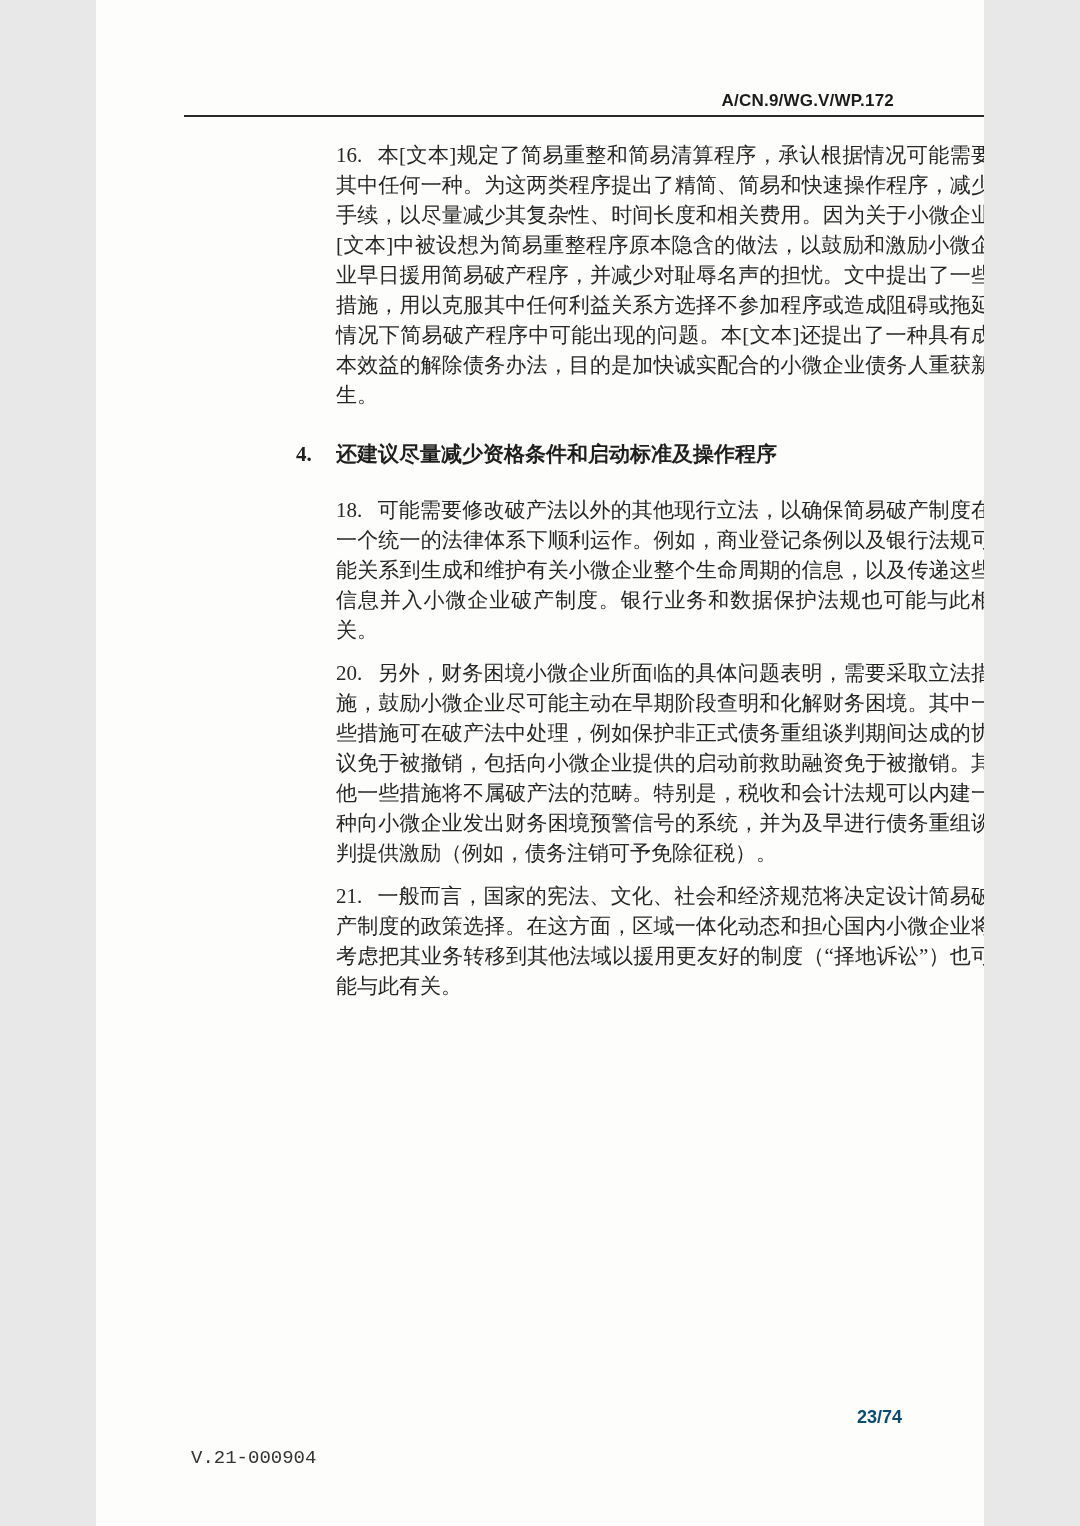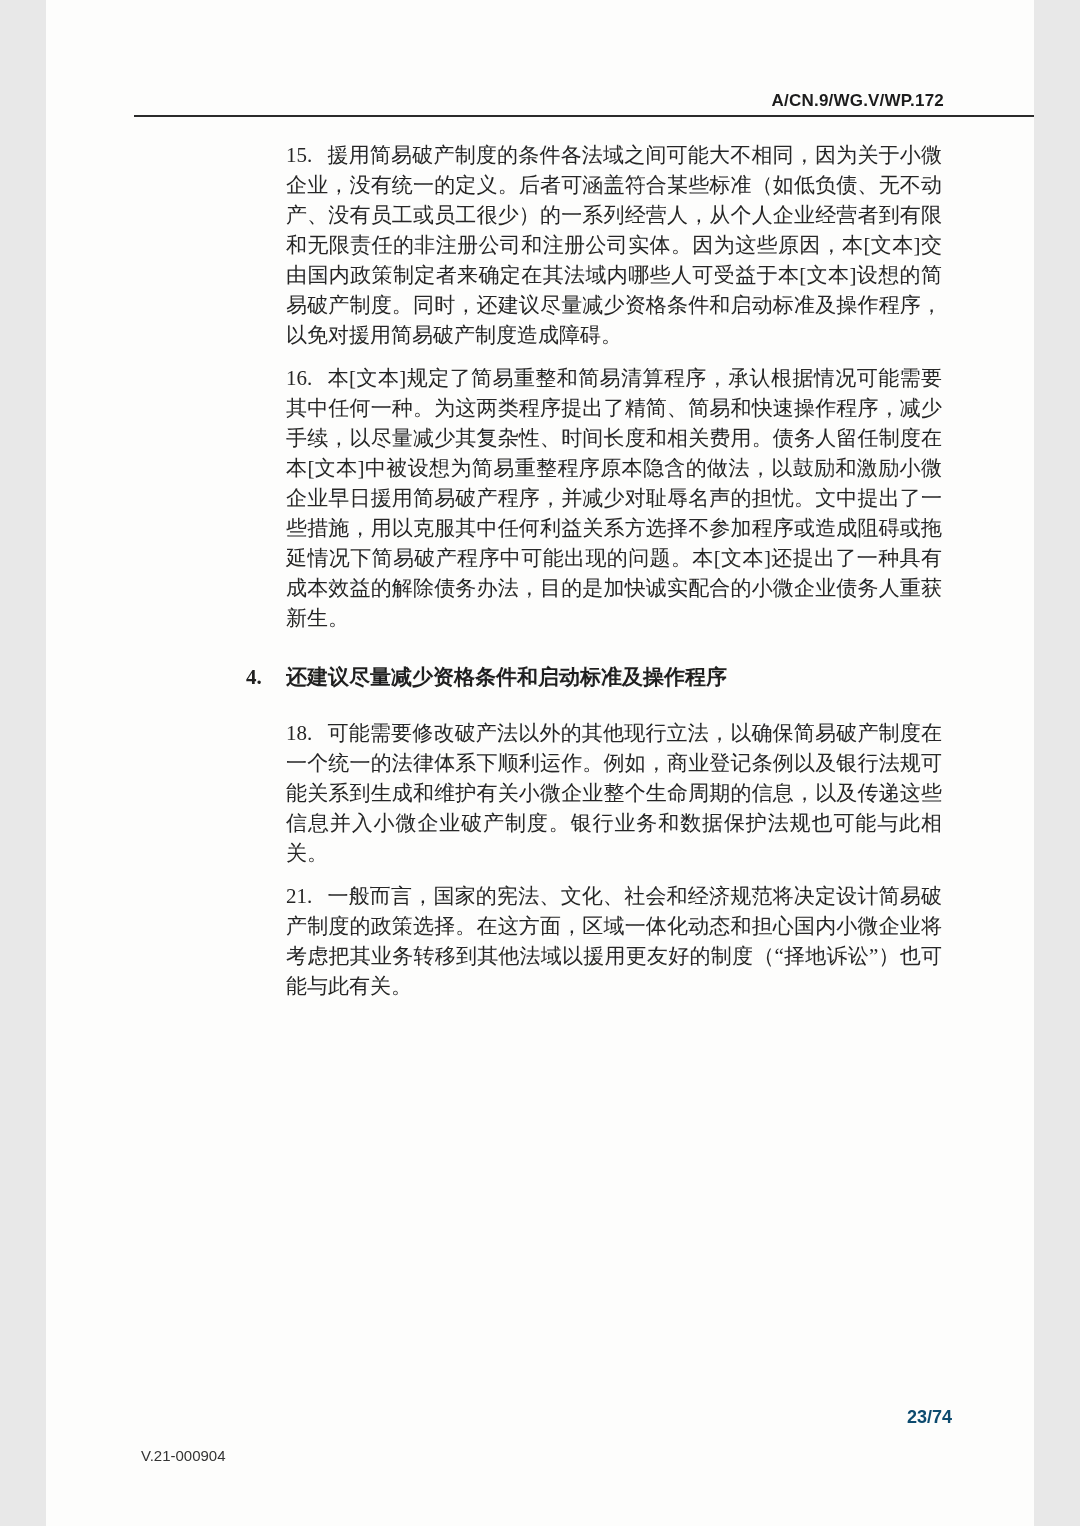--- a/index.html
+++ b/index.html
@@ -2,21 +2,21 @@
 <html><head>
 <meta charset="utf-8">
 <style>
   html, body {
     margin: 0;
     padding: 0;
     background: #e8e8e8;
   }
   .page {
     position: relative;
-    width: 988px;
+    width: 888px;
     height: 1526px;
     margin: 0 auto;
     background: #fdfdfc;
     overflow: hidden;
     font-family: "Liberation Serif", "DejaVu Serif", serif;
     color: #262626;
   }
   
   .doc-symbol {
     position: absolute;
@@ -63,23 +63,23 @@
   }
   .heading-num {
     width: 40px;
     flex: none;
   }
   
   .job-number {
     position: absolute;
     left: 95px;
     top: 1447px;
-    font-size: 15px;
+    font-size: 19px;
     color: #333333;
-    font-family: Liberation Sans, sans-serif;
+    font-family: Liberation Mono, monospace;
   }
   .page-number {
     position: absolute;
     right: 82px;
     top: 1383px;
     font-family: "Liberation Sans", "DejaVu Sans", sans-serif;
     font-weight: bold;
     font-size: 18px;
     color: #0c4a6e;
     margin-top: 24px;
@@ -90,33 +90,33 @@
 
 <div class="page">
 
   <header>
     <div class="doc-symbol">A/CN.9/WG.V/WP.172</div>
     <div class="header-rule"></div>
   </header>
 
   <main class="page-body">
 
-    <p class="para"><span class="para-num">15.</span><span class="para-text">援用简易破产制度的条件各法域之间可能大不相同，因为关于小微企业，没有统一的定义。后者可涵盖符合某些标准（如低负债、无不动产、没有员工或员工很少）的一系列经营人，从个人企业经营者到有限和无限责任的非注册公司和注册公司实体。因为这些原因，本[文本]交由国内政策制定者来确定在其法域内哪些人可受益于本[文本]设想的简易破产制度。同时，还建议尽量减少资格条件和启动标准及操作程序，以免对援用简易破产制度造成障碍。</span></p>
 
-    <p class="para"><span class="para-num">16.</span><span class="para-text">本[文本]规定了简易重整和简易清算程序，承认根据情况可能需要其中任何一种。为这两类程序提出了精简、简易和快速操作程序，减少手续，以尽量减少其复杂性、时间长度和相关费用。债务人留任制度在本[文本]中被设想为简易重整程序原本隐含的做法，以鼓励和激励小微企业早日援用简易破产程序，并减少对耻辱名声的担忧。文中提出了一些措施，用以克服其中任何利益关系方选择不参加程序或造成阻碍或拖延情况下简易破产程序中可能出现的问题。本[文本]还提出了一种具有成本效益的解除债务办法，目的是加快诚实配合的小微企业债务人重获新生。</span></p>
+    <p class="para"><span class="para-num">16.</span><span class="para-text">本[文本]规定了简易重整和简易清算程序，承认根据情况可能需要其中任何一种。为这两类程序提出了精简、简易和快速操作程序，减少手续，以尽量减少其复杂性、时间长度和相关费用。因为关于小微企业[文本]中被设想为简易重整程序原本隐含的做法，以鼓励和激励小微企业早日援用简易破产程序，并减少对耻辱名声的担忧。文中提出了一些措施，用以克服其中任何利益关系方选择不参加程序或造成阻碍或拖延情况下简易破产程序中可能出现的问题。本[文本]还提出了一种具有成本效益的解除债务办法，目的是加快诚实配合的小微企业债务人重获新生。</span></p>
 
 
     <div class="section-heading">
       <span class="heading-num">4.</span>
       <span class="heading-text">还建议尽量减少资格条件和启动标准及操作程序</span>
     </div>
 
     <p class="para"><span class="para-num">18.</span><span class="para-text">可能需要修改破产法以外的其他现行立法，以确保简易破产制度在一个统一的法律体系下顺利运作。例如，商业登记条例以及银行法规可能关系到生成和维护有关小微企业整个生命周期的信息，以及传递这些信息并入小微企业破产制度。银行业务和数据保护法规也可能与此相关。</span></p>
 
 
+    <p class="para"><span class="para-num">20.</span><span class="para-text">另外，财务困境小微企业所面临的具体问题表明，需要采取立法措施，鼓励小微企业尽可能主动在早期阶段查明和化解财务困境。其中一些措施可在破产法中处理，例如保护非正式债务重组谈判期间达成的协议免于被撤销，包括向小微企业提供的启动前救助融资免于被撤销。其他一些措施将不属破产法的范畴。特别是，税收和会计法规可以内建一种向小微企业发出财务困境预警信号的系统，并为及早进行债务重组谈判提供激励（例如，债务注销可予免除征税）。</span></p>
 
     <p class="para"><span class="para-num">21.</span><span class="para-text">一般而言，国家的宪法、文化、社会和经济规范将决定设计简易破产制度的政策选择。在这方面，区域一体化动态和担心国内小微企业将考虑把其业务转移到其他法域以援用更友好的制度（“择地诉讼”）也可能与此有关。</span></p>
 
   </main>
 
   <footer>
     <span class="job-number">V.21-000904</span>
     <span class="page-number">23/74</span>
   </footer>
 

